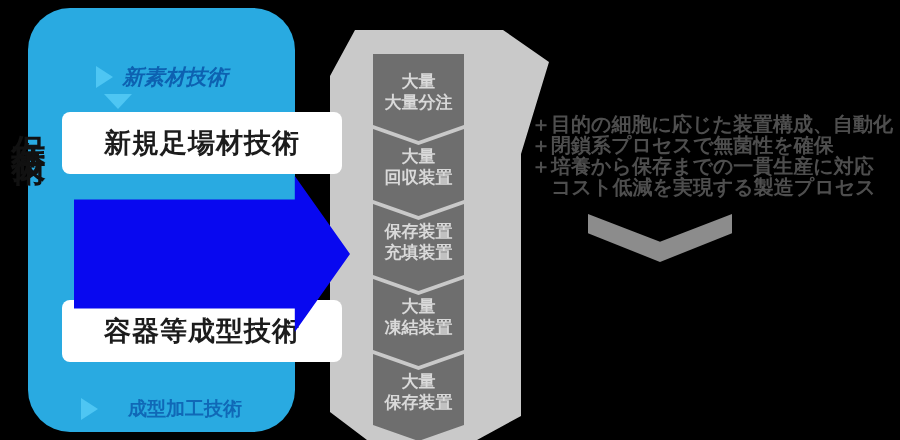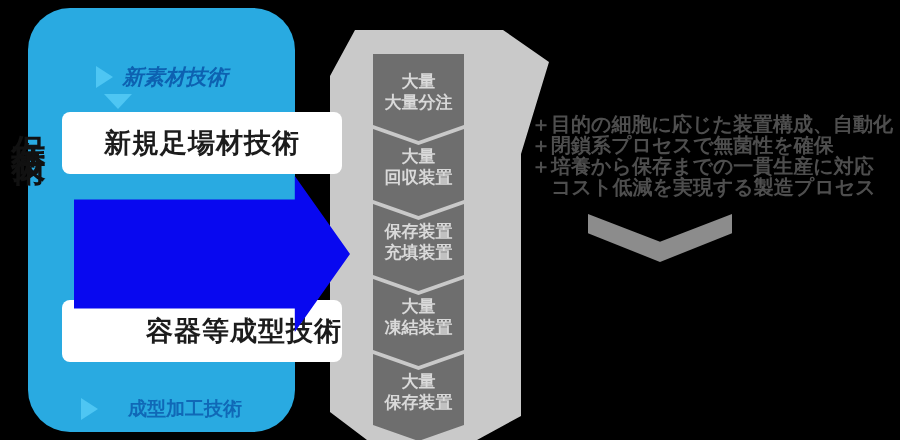--- a/index.html
+++ b/index.html
@@ -20,21 +20,21 @@
   .item-bottom .lbl{font-size:19px;font-weight:700;color:rgba(9,86,170,0.78);margin-left:20px;}
   .chev-down-deco{position:absolute;left:104px;top:94px;width:0;height:0;
                   border-left:14px solid transparent;border-right:14px solid transparent;
                   border-top:15px solid #4ec6f3;}
   .diamond-deco{position:absolute;left:100px;top:268px;width:26px;height:26px;
                 background:#4ec6f3;transform:rotate(45deg);}
   .wbox{position:absolute;left:62px;width:280px;height:62px;background:#fff;border-radius:8px;
         display:flex;align-items:center;justify-content:center;z-index:3;}
   .wbox span{font-size:27px;font-weight:600;color:#1c1c1c;letter-spacing:1px;}
   #box-scaffold{top:112px;}
-  #box-molding{top:300px;justify-content:flex-end;}
+  #box-molding{top:300px;}
   .fusion-arrow{position:absolute;left:74px;top:176px;width:276px;height:156px;background:#0808f0;
         clip-path:polygon(0 15%,80% 15%,80% 0,100% 50%,80% 100%,80% 85%,0 85%);z-index:4;}
   .fusion-text{position:absolute;left:90px;top:182px;width:240px;z-index:5;text-align:center;
         color:#0808f0;font-weight:800;}
   .fusion-text .l1{font-size:26px;line-height:28px;}
   .fusion-text .l2{font-size:30px;line-height:32px;margin-top:62px;}
   
   .funnel{position:absolute;left:327px;top:26px;width:226px;height:414px;background:#c9c9c9;
         clip-path:polygon(28px 4px,176px 4px,222px 36px,194px 128px,194px 390px,
                           150px 414px,40px 414px,3px 386px,3px 50px);z-index:1;}

